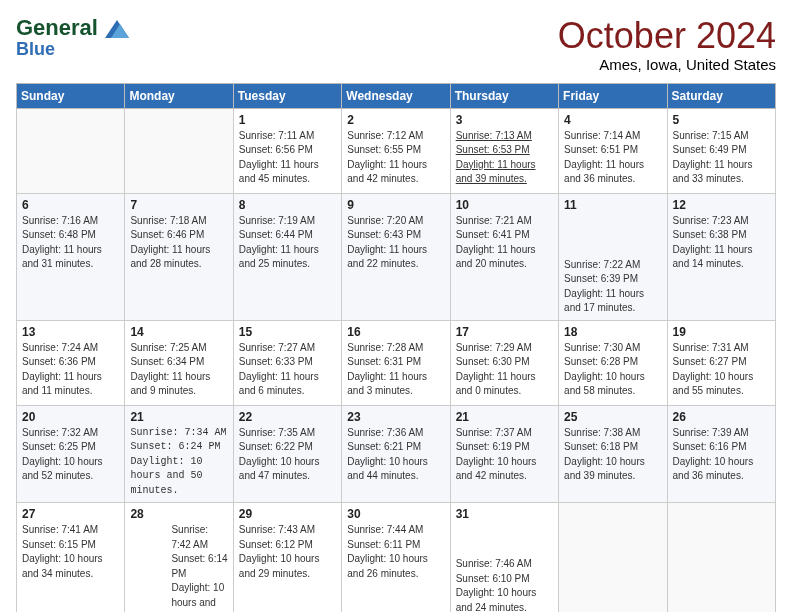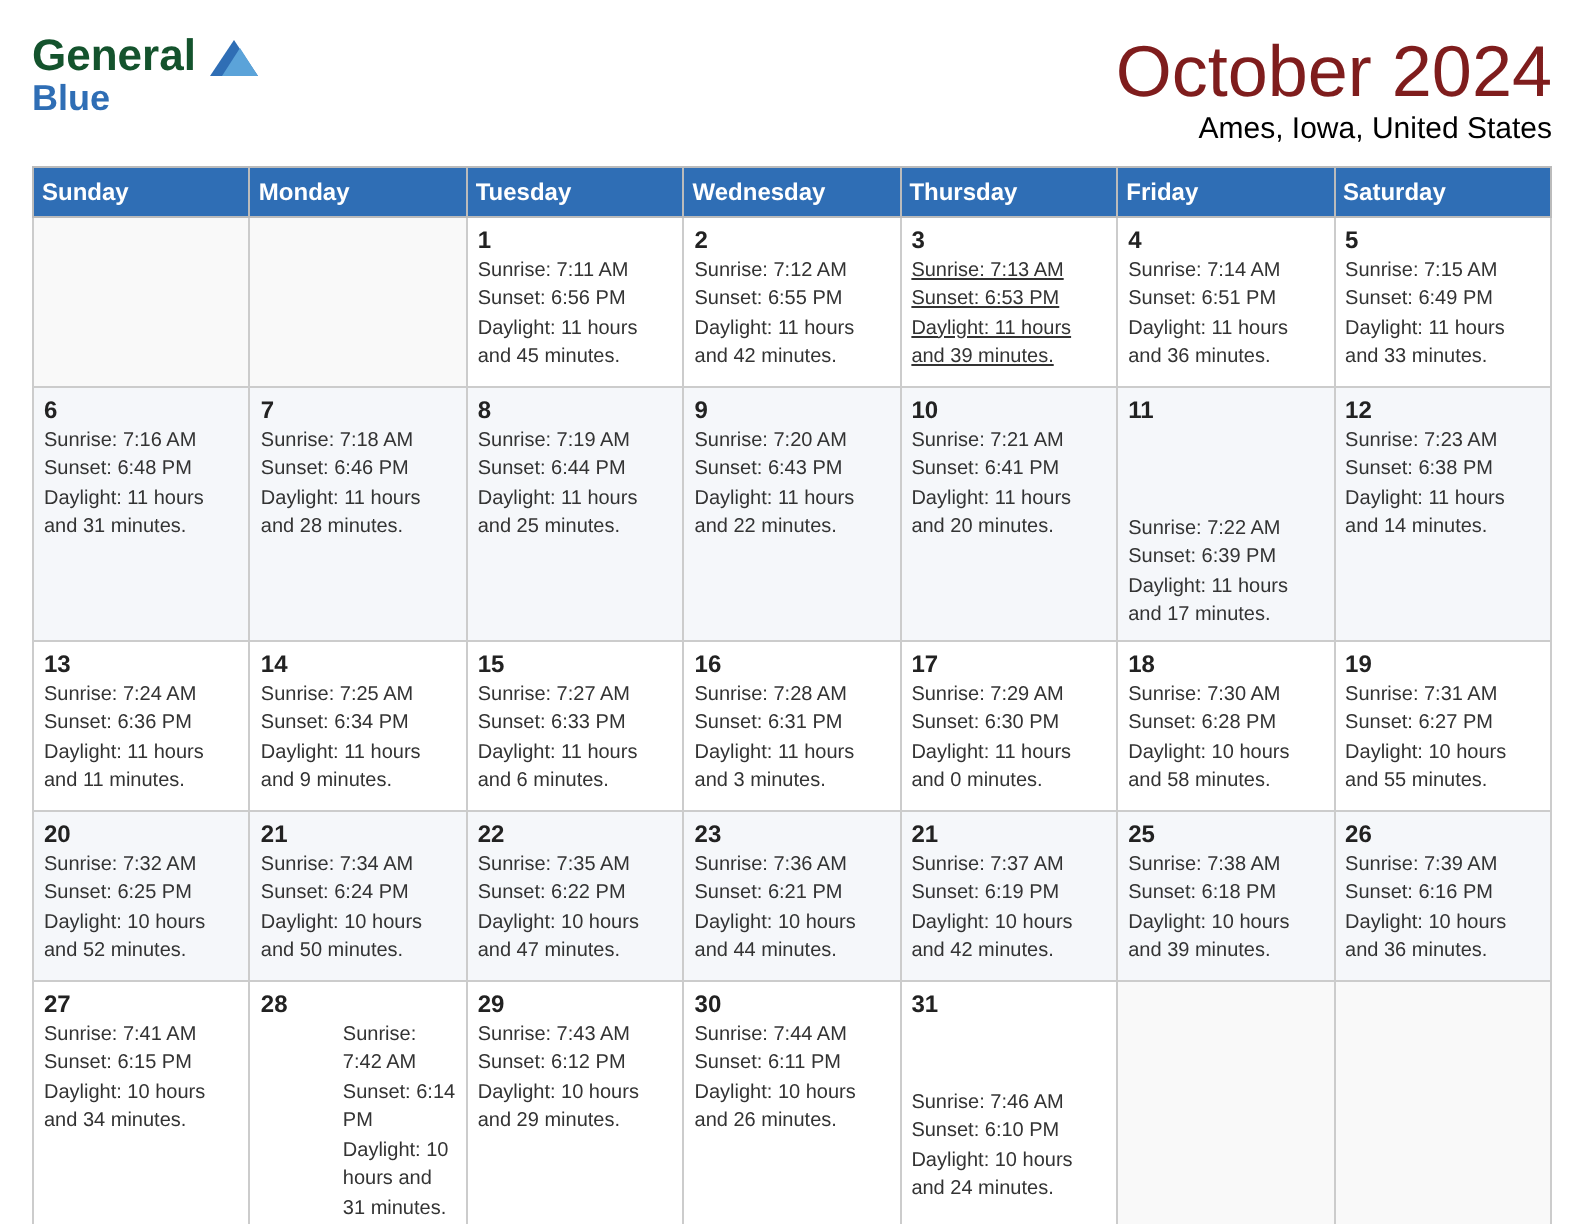--- a/index.html
+++ b/index.html
@@ -250,21 +250,21 @@
         </tr>
         <tr>
           <td>
             <span class="day-number">20</span>
             <div class="day-info" style="white-space: pre-line;">Sunrise: 7:32 AM
 Sunset: 6:25 PM
 Daylight: 10 hours and 52 minutes.</div>
           </td>
           <td>
             <span class="day-number">21</span>
-            <div class="day-info" style="white-space: pre-line;">Sunrise: 7:34 AM
+            <div class="day-info" style="white-space: pre-line; font-family: Liberation Mono, monospace;">Sunrise: 7:34 AM
 Sunset: 6:24 PM
 Daylight: 10 hours and 50 minutes.</div>
           </td>
           <td>
             <span class="day-number">22</span>
             <div class="day-info" style="white-space: pre-line;">Sunrise: 7:35 AM
 Sunset: 6:22 PM
 Daylight: 10 hours and 47 minutes.</div>
           </td>
           <td>

